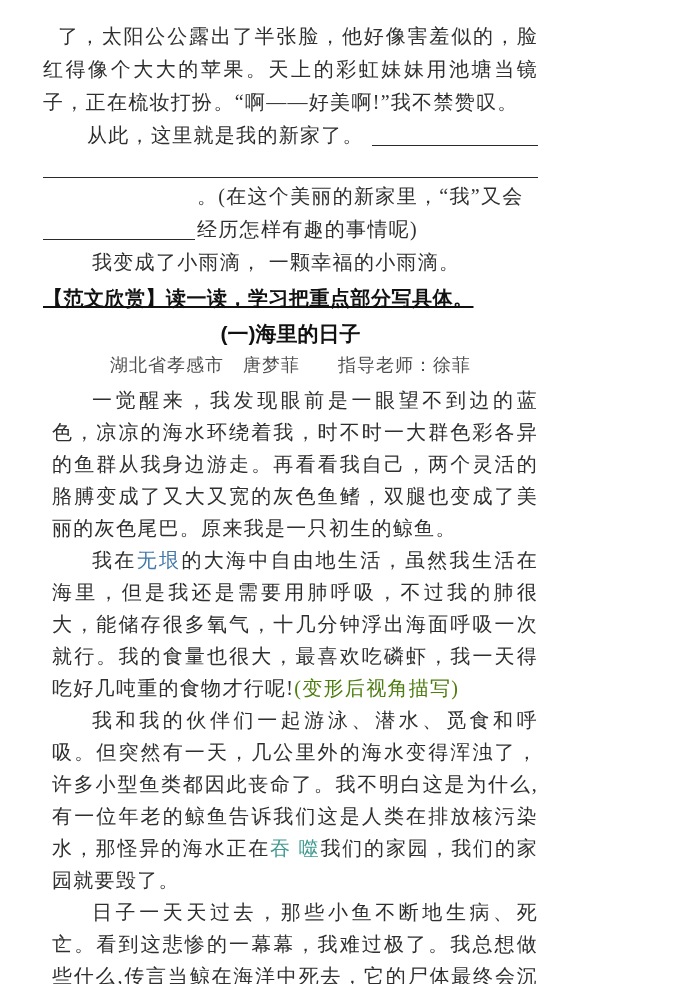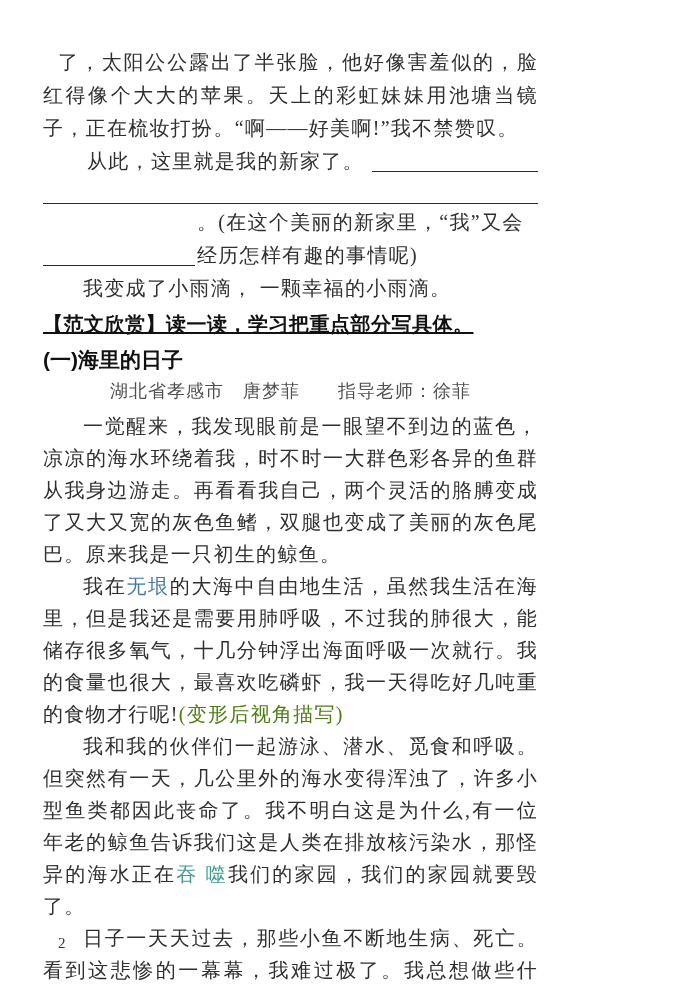--- a/index.html
+++ b/index.html
@@ -5,36 +5,36 @@
   html, body {
     margin: 0;
     padding: 0;
     background: #ffffff;
   }
   .page {
     position: relative;
     width: 580px;
     height: 984px;
     box-sizing: border-box;
-    padding: 46px 42px 0 43px;
+    padding: 20px 42px 0 43px;
     background: #ffffff;
     overflow: hidden;
     font-family: "Liberation Serif", "DejaVu Serif", serif;
     color: #2f2f2f;
   }
   .body {
     margin: 0;
     font-size: 20px;
     line-height: 33px;
     letter-spacing: 1.3px;
     text-align: justify;
     color: #2f2f2f;
   }
   .cont { text-indent: 0.75em; }
-  .indent { text-indent: 2em; }
+  .indent { text-indent: 2em; margin-left: 9px; }
 
   .line-flex {
     display: flex;
     align-items: flex-end;
     font-size: 20px;
     line-height: 33px;
     letter-spacing: 1.3px;
     color: #2f2f2f;
   }
   .line-flex.pad-indent { padding-left: 2.2em; }
@@ -57,20 +57,21 @@
     font-family: "Liberation Sans", "DejaVu Sans", sans-serif;
     font-weight: 700;
     font-size: 20px;
     line-height: 33px;
     letter-spacing: 0.5px;
     color: #111111;
     text-decoration: underline;
   }
   .essay-title {
     margin: 3px 0 0 0;
+    text-align: center;
     font-family: "Liberation Sans", "DejaVu Sans", sans-serif;
     font-weight: 700;
     font-size: 21px;
     line-height: 32px;
     color: #111111;
   }
   .byline {
     margin: 0;
     text-align: center;
     font-size: 18px;

